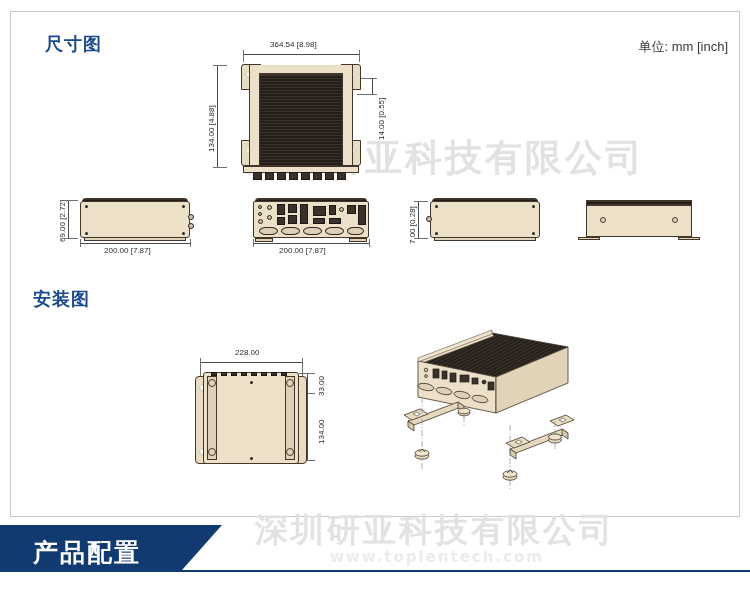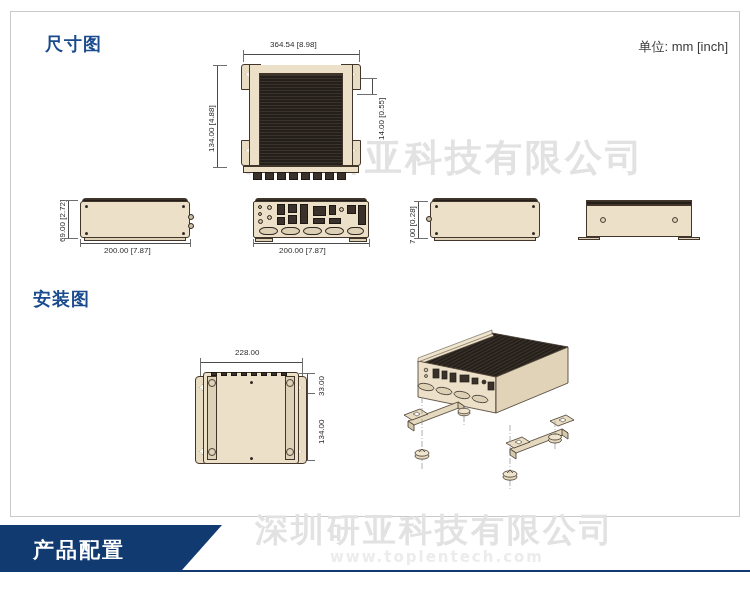--- a/index.html
+++ b/index.html
@@ -166,21 +166,21 @@
     position: absolute;
     left: 0; top: 0;
     width: 222px; height: 45px;
     background: #103a70;
     clip-path: polygon(0 0, 100% 0, 82% 100%, 0 100%);
   }
   .banner-text {
     position: absolute;
     left: 33px; top: 11px;
     color: #ffffff;
-    font-size: 21px;
+    font-size: 25px;
     font-weight: bold;
     letter-spacing: 2px;
     white-space: nowrap;
   }
   .banner-rule {
     position: absolute;
     left: 0; top: 570px;
     width: 750px; height: 2px;
     background: #103a70;
   }

